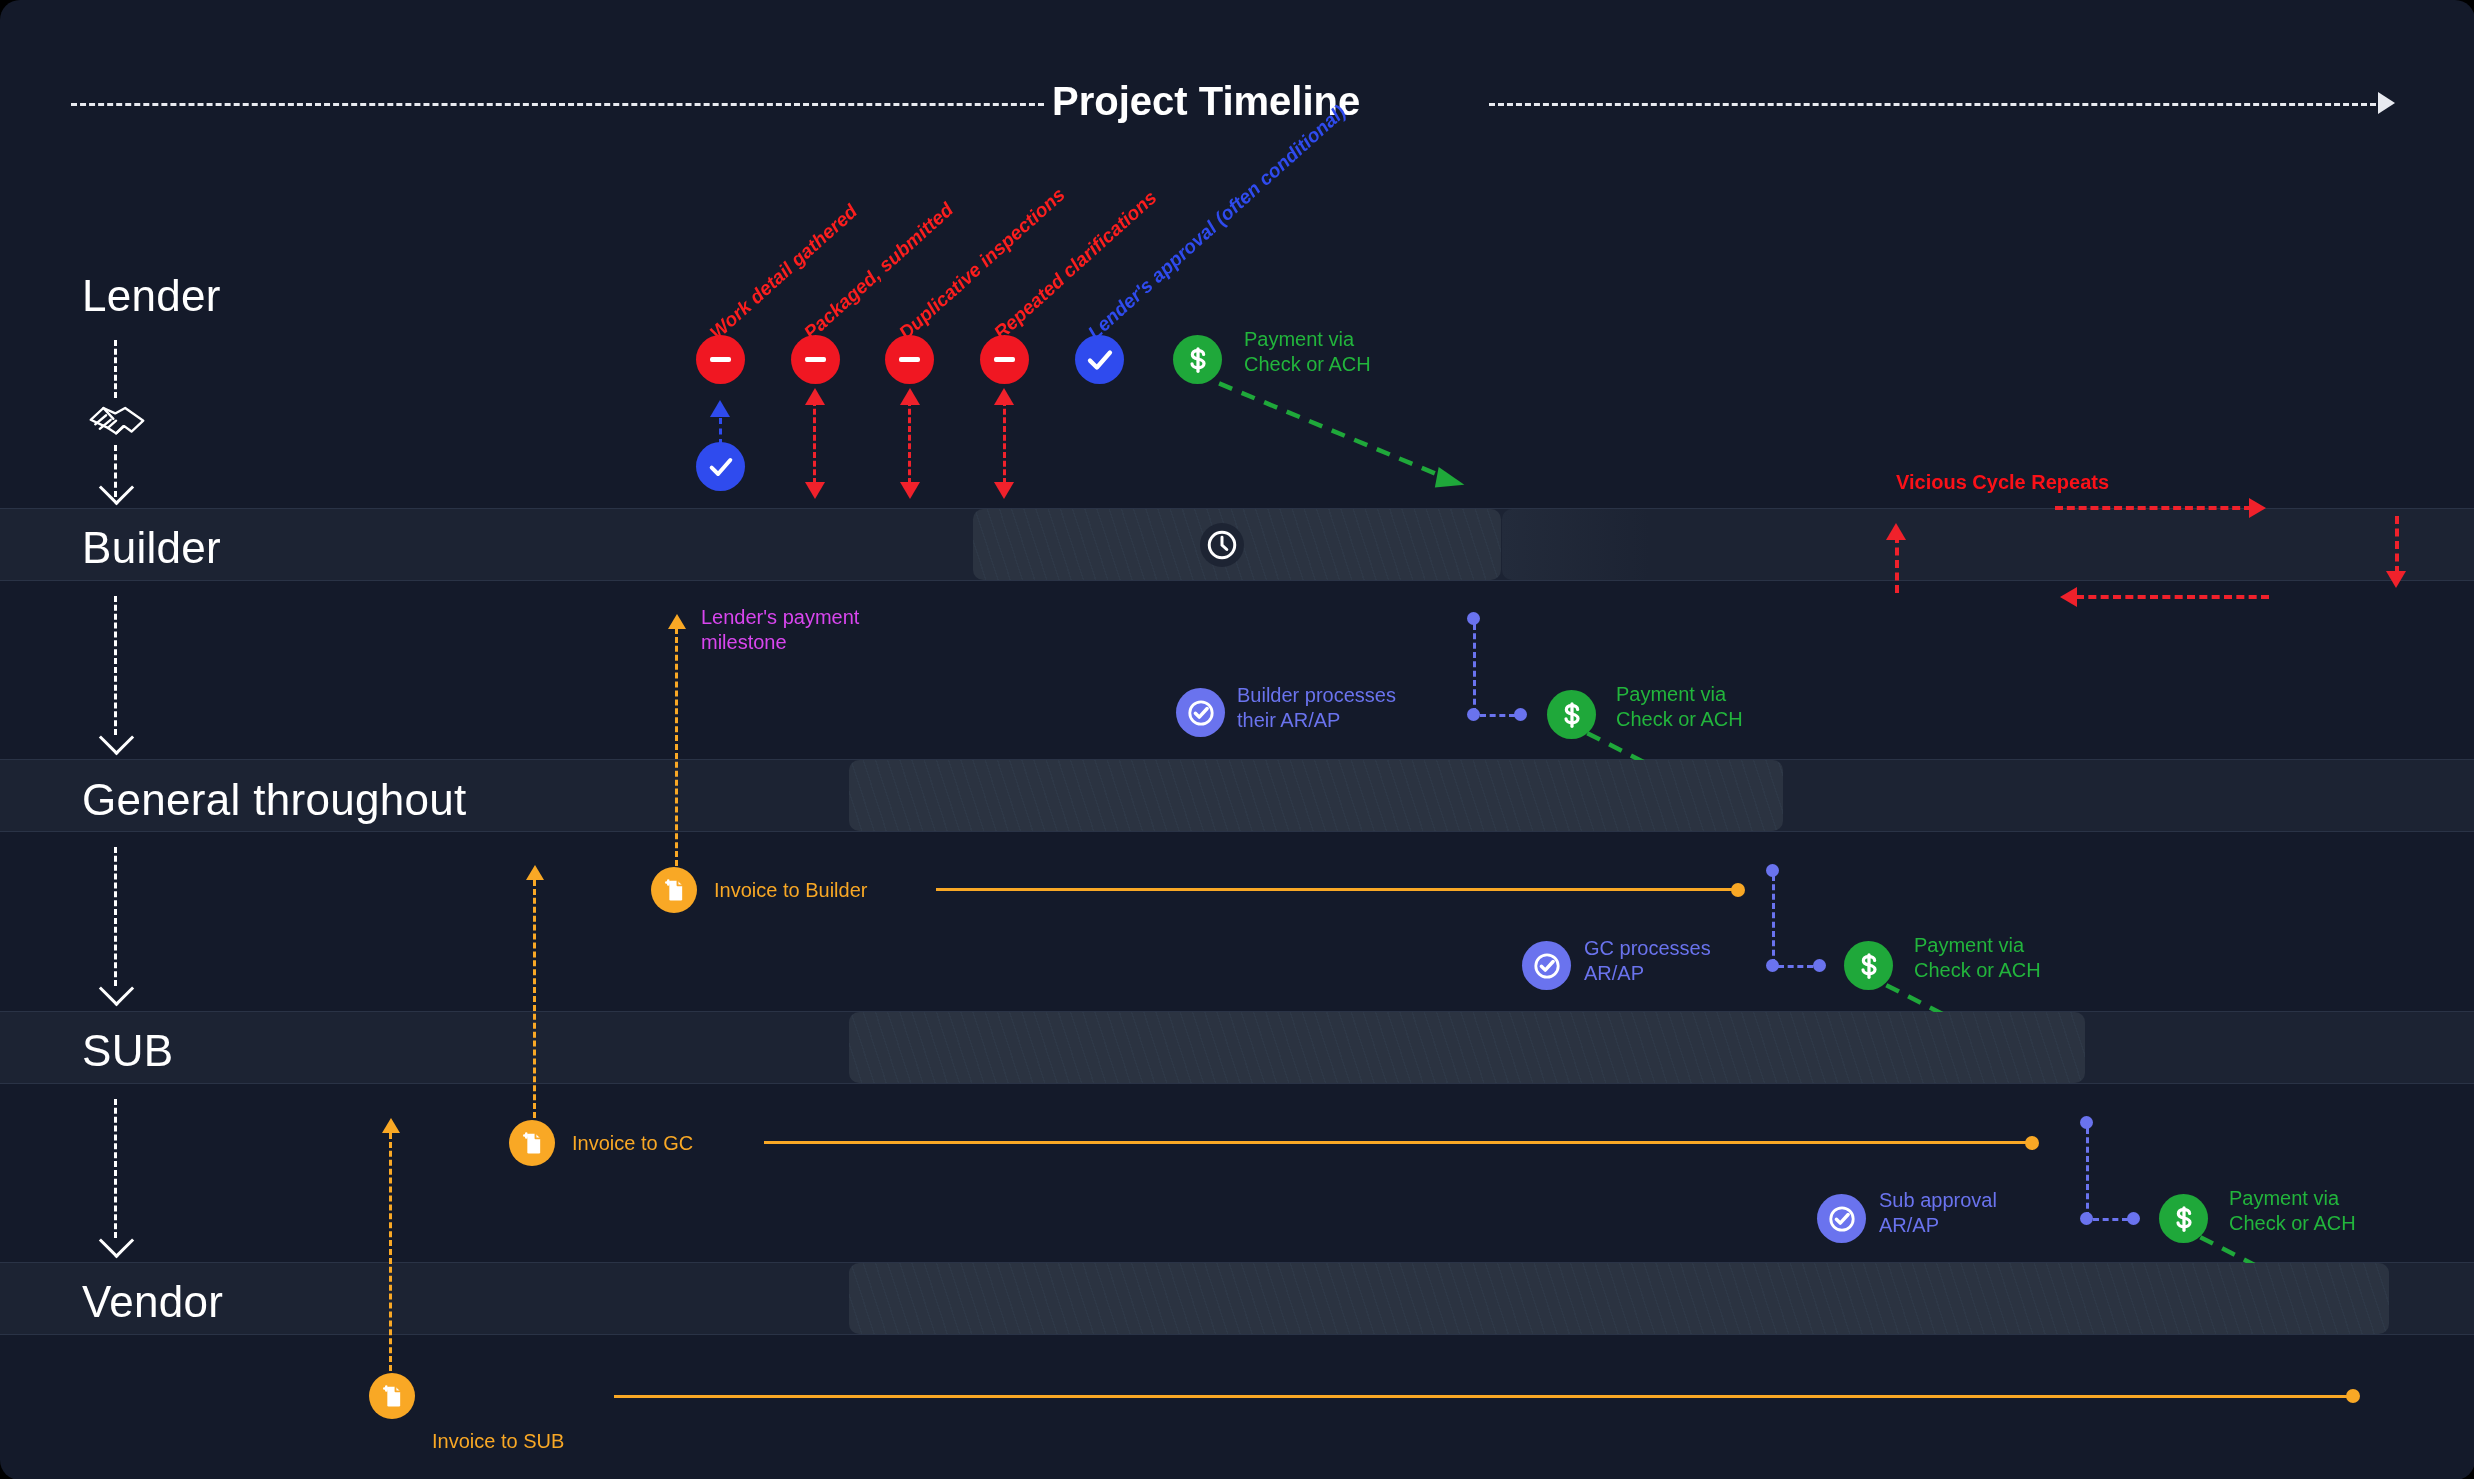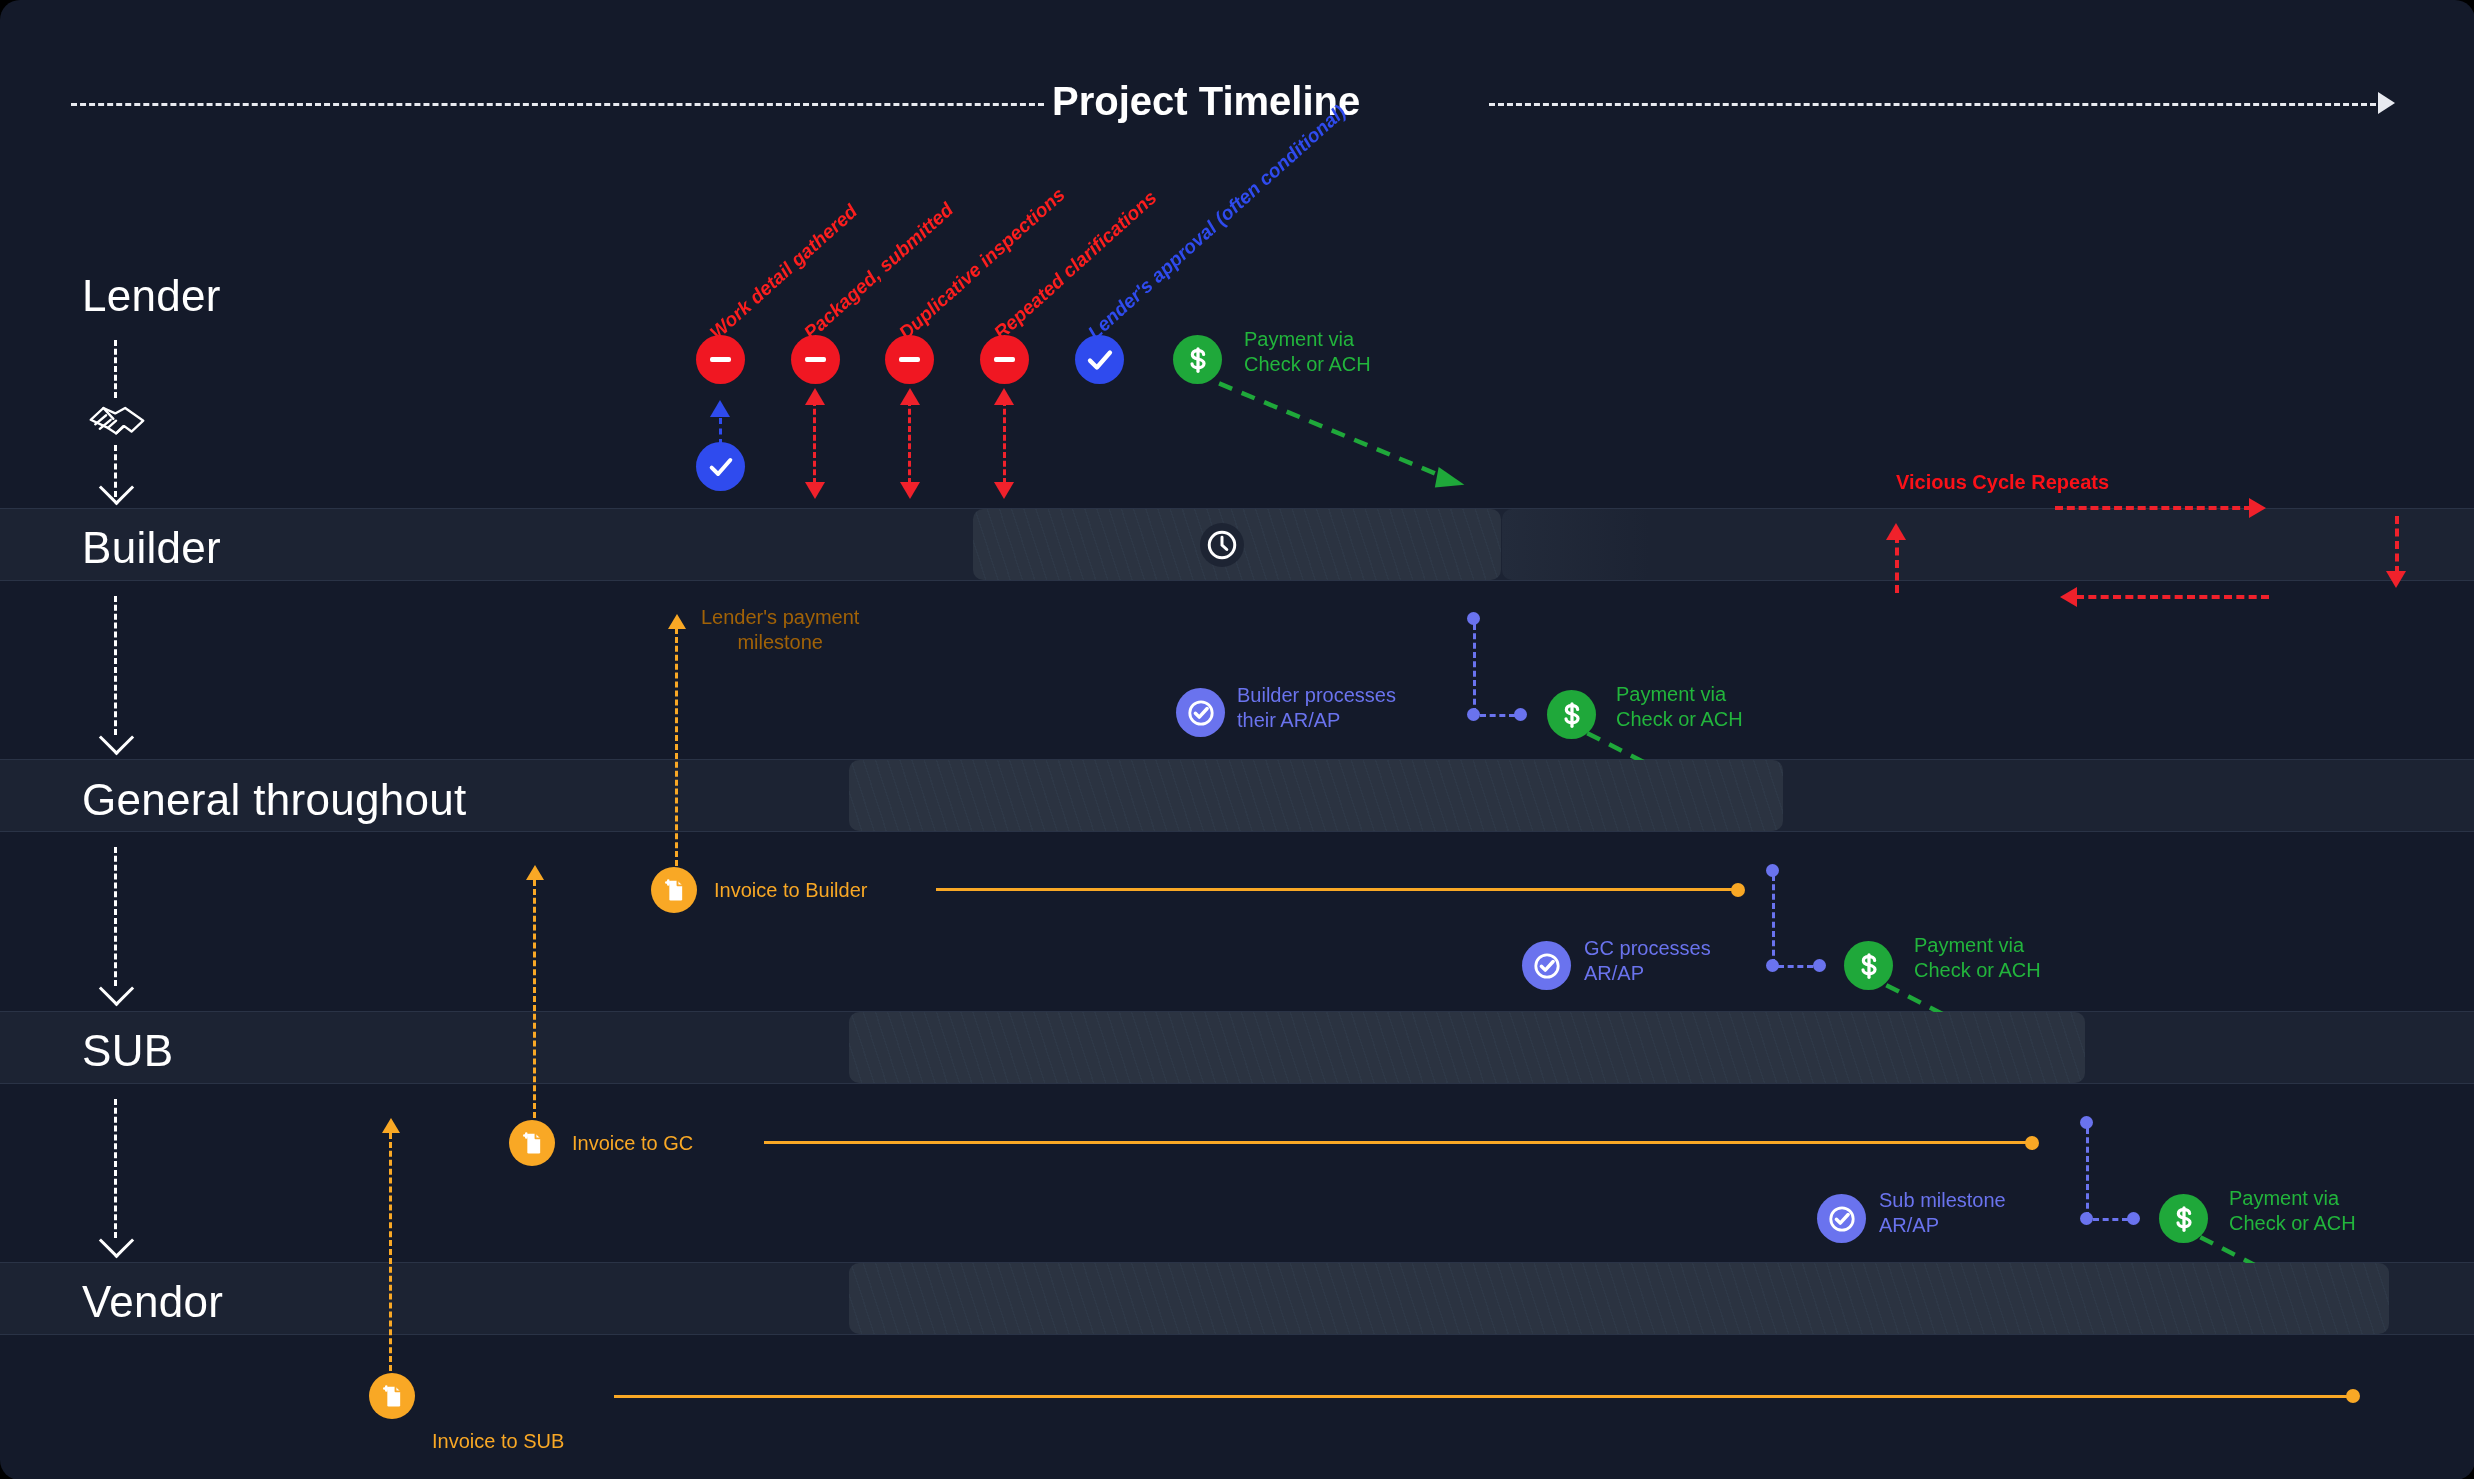--- a/index.html
+++ b/index.html
@@ -44,21 +44,21 @@
   .tri.down-red{border-top:17px solid #f0212b;border-left:10.3px solid transparent;border-right:10.3px solid transparent;}
   .tri.up-blue{border-bottom:17px solid #2f4bee;border-left:10.3px solid transparent;border-right:10.3px solid transparent;}
   .tri.up-amber{border-bottom:15.5px solid #f9a825;border-left:9px solid transparent;border-right:9px solid transparent;}
   .tri.right-red{border-left:17px solid #f0212b;border-top:10.3px solid transparent;border-bottom:10.3px solid transparent;}
   .tri.left-red{border-right:17px solid #f0212b;border-top:10.3px solid transparent;border-bottom:10.3px solid transparent;}
   .tri.down-red2{border-top:17px solid #f0212b;border-left:10.3px solid transparent;border-right:10.3px solid transparent;}
 
   
   .note{position:absolute;font-size:20px;line-height:1.25;white-space:pre;}
   .note.green{color:#22b53c;}
-  .note.blue{color:#a16207;text-align:center;}
+  .note.blue{color:#d946ef;}
   .note.indigo{color:#6a73ee;}
   .note.red{color:#fb1118;}
   .note.amber{color:#f9a825;}
 
   
   .hatch{position:absolute;border-radius:10.3px;background:
      repeating-linear-gradient(72deg,#2e3847 0 1.3px,#2b3341 1.3px 11.6px);}
   .hatch-fade{position:absolute;border-radius:10.3px;}
 
   
@@ -314,21 +314,21 @@
   <div class="idot" style="left:2080px;top:1212px;"></div>
   <div class="ihorz" style="left:2093px;top:1218px;width:35px;"></div>
   <div class="idot" style="left:2127px;top:1212px;"></div>
 
   <div class="circ indigo" style="left:1817px;top:1194px;width:49px;height:49px;">
     <svg width="32" height="32" viewBox="0 0 24 24" fill="none" stroke="#ffffff" stroke-width="2.1" stroke-linecap="round" stroke-linejoin="round">
         <circle cx="12" cy="12" r="8.4"></circle>
         <path d="M7.8 12.2 L10.7 15.1 L16.6 8.6" stroke-width="2.6"></path>
       </svg>
   </div>
-  <div class="note indigo" style="left:1879px;top:1188px;">Sub milestone
+  <div class="note indigo" style="left:1879px;top:1188px;">Sub approval
 AR/AP</div>
 
   <div class="circ green" style="left:2159px;top:1194px;width:49px;height:49px;">
     <svg width="30" height="30" viewBox="0 0 24 24" fill="none" stroke="#fff" stroke-width="2.6" stroke-linecap="round">
         <path d="M12 3v18"></path>
         <path d="M16.5 7.5c0-2-2-3-4.5-3s-4.5 1-4.5 3.2S9.5 10.6 12 11.2s4.8 1.4 4.8 3.6-2.3 3.4-4.8 3.4-4.8-1.2-4.8-3.2"></path>
       </svg>
   </div>
   <div class="note green" style="left:2229px;top:1186px;">Payment via
 Check or ACH</div>

